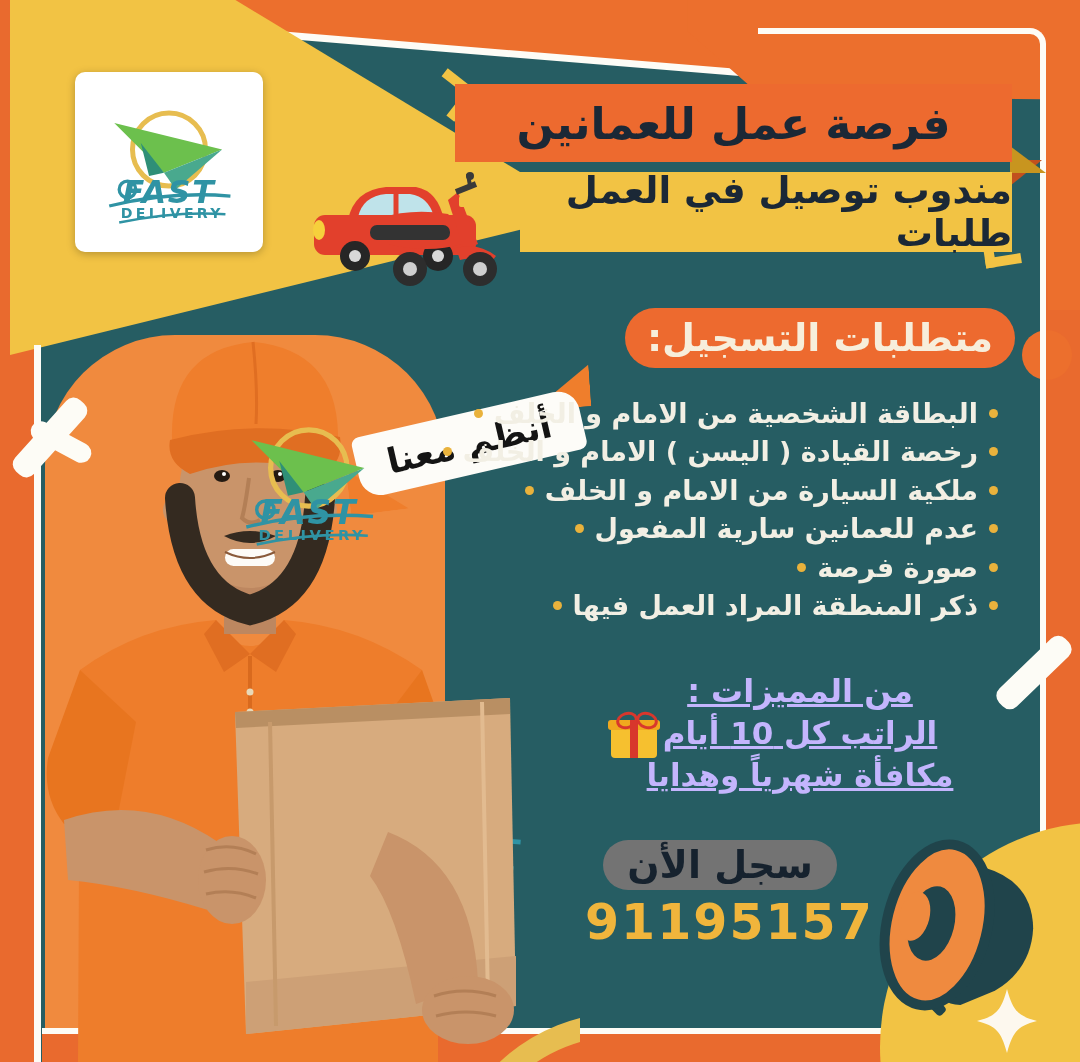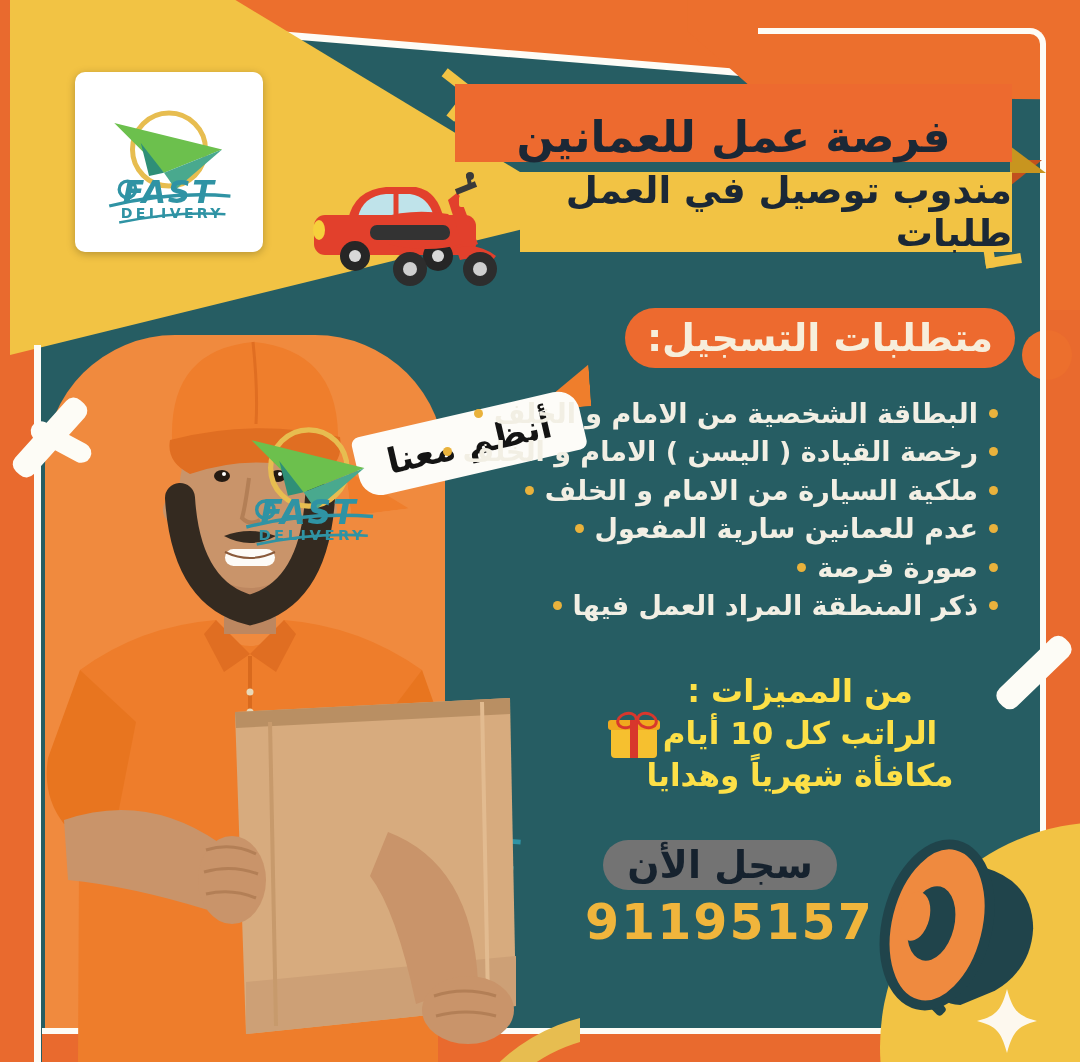--- a/index.html
+++ b/index.html
@@ -31,21 +31,21 @@
   .dash{background:#fdfcf6;border-radius:10px;}
   .dash-x1{left:2px;top:425px;width:96px;height:25px;transform:rotate(-48deg);}
   .dash-x2{left:28px;top:432px;width:66px;height:20px;transform:rotate(28deg);}
   .dash-right{left:988px;top:660px;width:92px;height:25px;transform:rotate(-44deg);}
   .bracket-yellow-1{left:432px;top:76px;width:28px;height:28px;
     border-top:10px solid #f2c344;border-right:10px solid #f2c344;transform:rotate(38deg);}
   .bracket-yellow-2{left:983px;top:226px;width:26px;height:30px;
     border-left:10px solid #f2c344;border-bottom:10px solid #f2c344;transform:rotate(-9deg);}
   
   .banner1{left:455px;top:84px;width:557px;height:78px;background:#ed6a2f;
-    display:flex;align-items:flex-end;justify-content:center;
+    display:flex;align-items:center;justify-content:center;
     color:#1b2836;font-size:44px;font-weight:bold;}
   .banner1-fold{left:1010px;top:160px;width:32px;height:26px;background:#c2501e;
     clip-path:polygon(0 0,100% 0,0 100%);}
   .banner2-fold{left:1010px;top:146px;width:36px;height:27px;background:#c8951f;
     clip-path:polygon(0 100%,100% 100%,0 0);}
   .banner2{left:520px;top:172px;width:492px;height:80px;background:#f2c344;
     display:flex;align-items:center;justify-content:center;
     color:#1b2836;font-size:37px;font-weight:bold;}
   
   .logo-box{left:75px;top:72px;width:188px;height:180px;background:#fff;border-radius:10px;
@@ -61,21 +61,21 @@
   
   .req-pill{left:625px;top:308px;width:390px;height:60px;background:#ed6a2f;border-radius:34px;
     display:flex;align-items:center;justify-content:center;
     color:#f7eedb;font-size:38px;font-weight:bold;}
   .req-list{right:66px;top:378px;width:470px;list-style:none;margin:16px;padding:0;direction:rtl;}
   .req-list li{display:flex;align-items:center;justify-content:flex-start;gap:11px;
     height:38.5px;color:#f2efe4;font-size:27px;font-weight:bold;white-space:nowrap;}
   .dot{width:9px;height:9px;border-radius:50%;background:#e9b23c;flex:0 0 auto;}
   
   .benefits{left:600px;top:670px;width:400px;text-align:center;direction:rtl;
-    color:#fde047;font-weight:bold;}
+    color:#c4b5fd;font-weight:bold;text-decoration:underline;}
   .benefits .b-title{font-size:32px;line-height:42px;}
   .benefits .b-line{font-size:31px;line-height:42px;}
   .gift{left:608px;top:712px;width:52px;height:46px;}
   .gift .box{position:absolute;left:3px;top:14px;width:46px;height:32px;background:#f6c02f;border-radius:4px;}
   .gift .lid{position:absolute;left:0;top:8px;width:52px;height:10px;background:#f0a81e;border-radius:3px;}
   .gift .rib{position:absolute;left:22px;top:8px;width:8px;height:38px;background:#d8372c;}
   .gift .bw1,.gift .bw2{position:absolute;top:0;width:16px;height:11px;border:3px solid #d8372c;border-radius:50%;background:transparent;}
   .gift .bw1{left:8px;transform:rotate(-18deg);} .gift .bw2{left:28px;transform:rotate(18deg);}
   
   .register{left:603px;top:840px;width:234px;height:50px;background:#737373;border-radius:26px;

